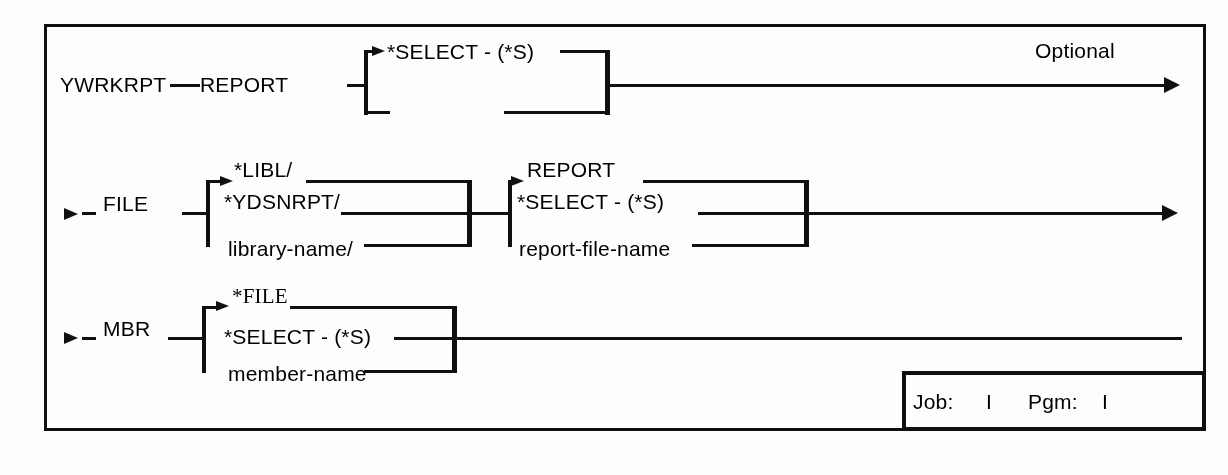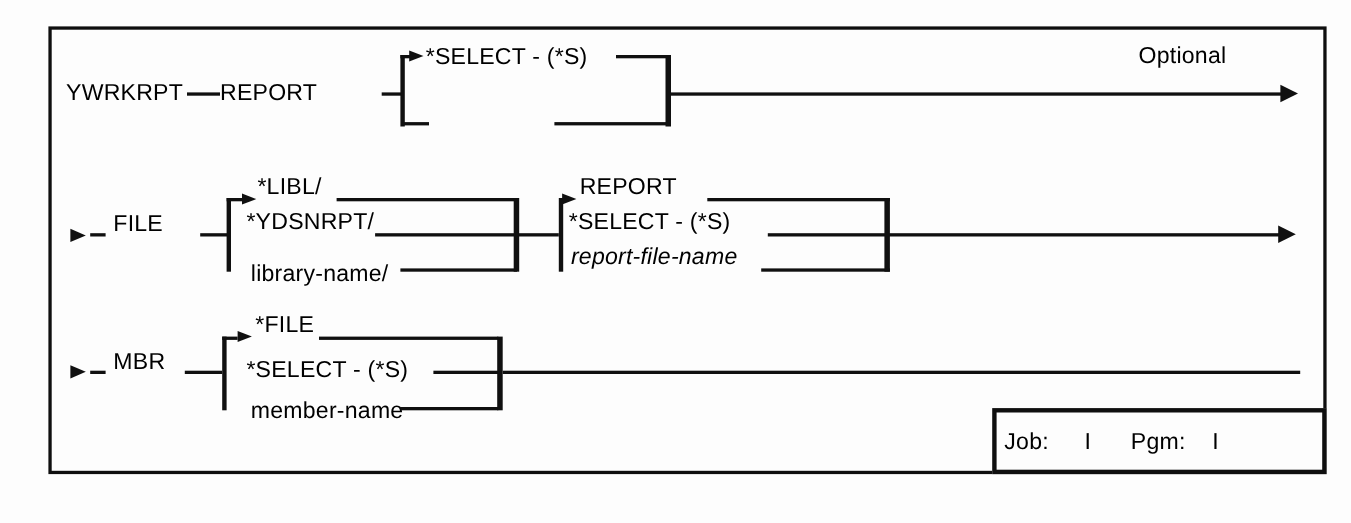--- a/index.html
+++ b/index.html
@@ -82,36 +82,36 @@
   <div class="lbl" style="left:228px;top:237px;">library-name/</div>
   <div class="hl" style="left:364px;top:244px;width:106px;"></div>
   <div class="vl thick" style="left:467px;top:180px;height:67px;"></div>
 
   <div class="vl" style="left:508px;top:180px;height:67px;"></div>
   <div class="arr sm" style="left:511px;top:176px;"></div>
   <div class="lbl" style="left:527px;top:158px;">REPORT</div>
   <div class="hl" style="left:643px;top:180px;width:166px;"></div>
   <div class="lbl" style="left:517px;top:190px;">*SELECT - (*S)</div>
   <div class="hl" style="left:698px;top:212px;width:111px;"></div>
-  <div class="lbl" style="left:519px;top:222px;font-style:italic;">report-file-name</div>
+  <div class="lbl" style="left:519px;top:237px;">report-file-name</div>
   <div class="hl" style="left:692px;top:244px;width:117px;"></div>
   <div class="vl thick" style="left:804px;top:180px;height:67px;"></div>
 
   <div class="hl" style="left:809px;top:212px;width:355px;"></div>
   <div class="arr" style="left:1162px;top:205px;"></div>
 
   <div class="arr md" style="left:64px;top:332px;"></div>
   <div class="hl" style="left:82px;top:337px;width:14px;"></div>
   <div class="lbl" style="left:103px;top:317px;">MBR</div>
   <div class="hl" style="left:168px;top:337px;width:34px;"></div>
 
   <div class="vl" style="left:202px;top:306px;height:67px;"></div>
   <div class="hl" style="left:202px;top:306px;width:14px;"></div>
   <div class="arr sm" style="left:216px;top:301px;"></div>
-  <div class="lbl" style="left:232px;top:284px;">*FILE</div>
+  <div class="lbl" style="left:232px;top:284px;font-family:Liberation Serif, serif;">*FILE</div>
   <div class="hl" style="left:290px;top:306px;width:163px;"></div>
   <div class="lbl" style="left:224px;top:325px;">*SELECT - (*S)</div>
   <div class="hl" style="left:394px;top:337px;width:59px;"></div>
   <div class="lbl" style="left:228px;top:362px;">member-name</div>
   <div class="hl" style="left:364px;top:370px;width:89px;"></div>
   <div class="vl thick" style="left:452px;top:306px;height:67px;"></div>
 
   <div class="hl" style="left:457px;top:337px;width:725px;"></div>
 
   <div class="jobbox" style="left:902px;top:371px;width:296px;height:52px;"></div>

